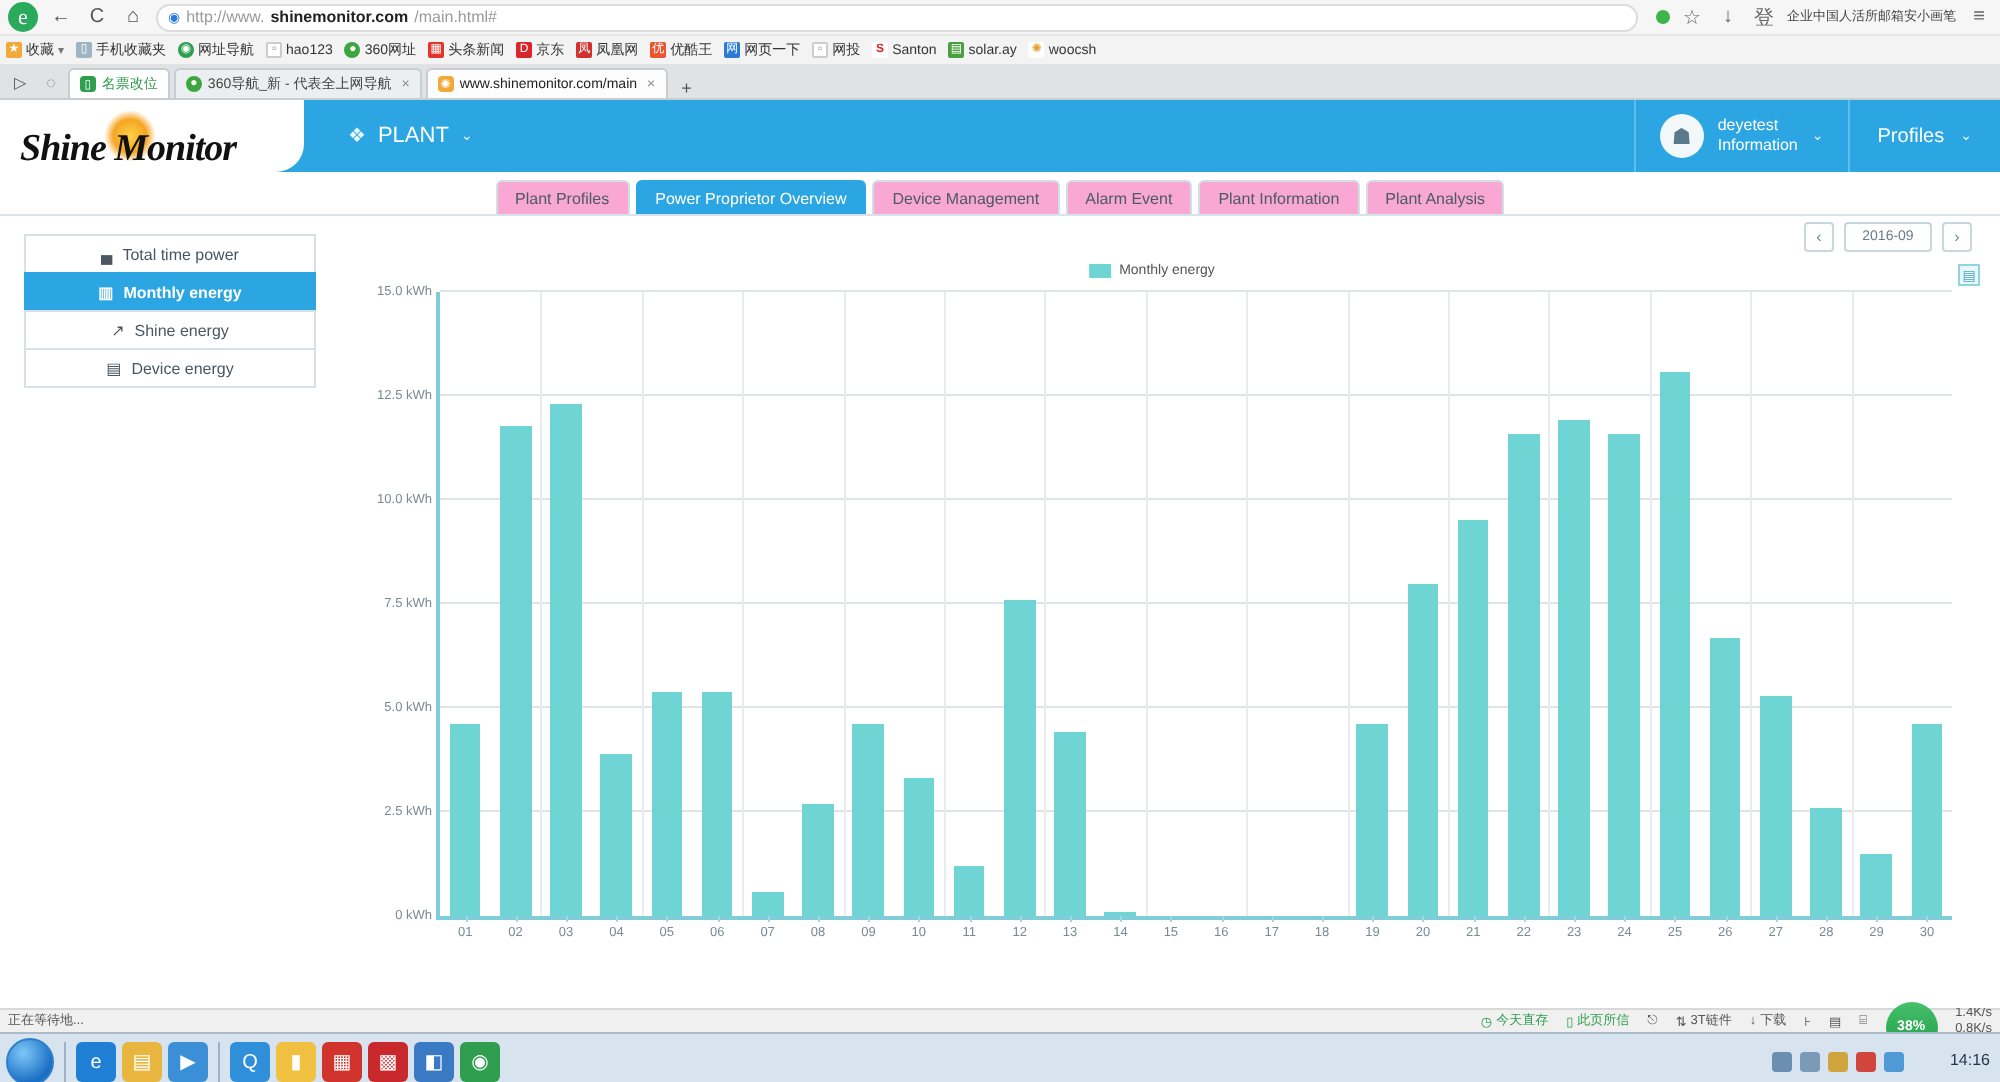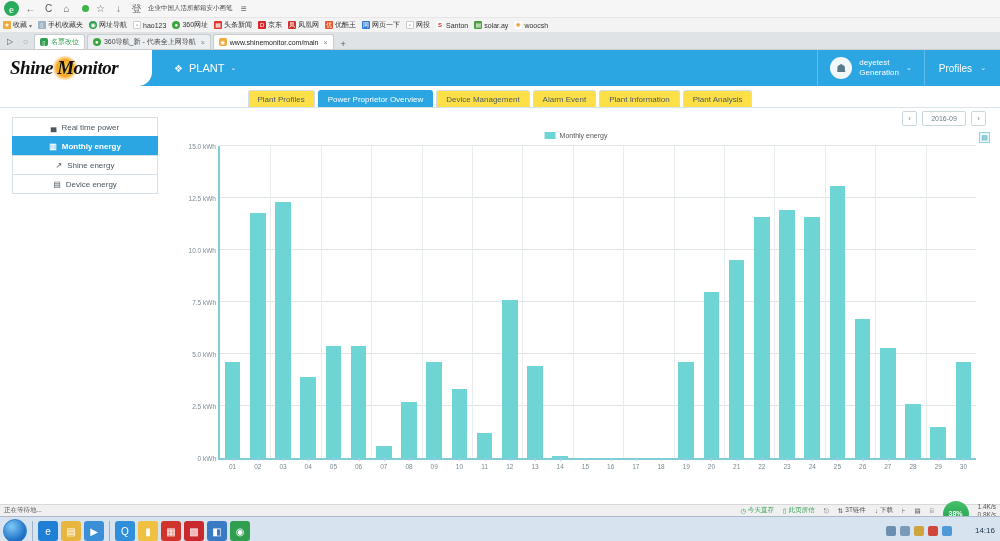--- a/index.html
+++ b/index.html
@@ -79,21 +79,21 @@
              display:flex;align-items:center;justify-content:center;font-size:6px;color:#fff;}
   .tab-x { font-size: 7px; color: #888; margin-left: 2px; }
   .tab-new { font-size: 9px; color: #555; padding: 0 5px; }
 
   
   .app-header {
     height: 36px; display: flex; align-items: stretch;
     background: #2ba6e2; position: relative;
   }
   .logo-wrap {
-    width: 152px; background: #ffffff; display: flex; align-items: center;
+    width: 152px; background: #ffffff; display: flex; align-items: flex-end;
     padding-left: 10px; position: relative;
     border-radius: 0 0 14px 0;
   }
   .logo-text {
     font-family: "Liberation Serif", serif;
     font-size: 19px; font-weight: bold; font-style: italic;
     color: #111; letter-spacing: -0.5px; position: relative; z-index: 2;
   }
   .logo-swirl {
     position: absolute; left: 52px; top: 5px;
@@ -128,21 +128,21 @@
 
   
   .page { height: 418px; background: #fff; position: relative; }
   .tab-strip {
     height: 22px; display: flex; align-items: flex-end;
     justify-content: center; gap: 3px;
     border-bottom: 1px solid #d9e3ea; background: #fff; padding-bottom: 0;
   }
   .ptab {
     height: 17px; padding: 0 9px; font-size: 8px; color: #4c5a63;
-    background: #fde047; border: 1px solid #d3dde4;
+    background: #f9a8d4; border: 1px solid #d3dde4;
     border-bottom: none; border-radius: 3px 3px 0 0;
     display: flex; align-items: center; white-space: nowrap;
   }
   .ptab.active { background: #2ba6e2; color: #fff; border-color: #2ba6e2; }
 
   .body-row { display: flex; height: 396px; }
 
   .sidebar { width: 168px; padding: 9px 10px 0 12px; }
   .side-item {
     height: 20px; display: flex; align-items: center; justify-content: center;
@@ -261,20 +261,26 @@
 </head>
 <body>
 
 <div class="browser-chrome">
 
   <div class="nav-bar">
     <div class="brand-orb">e</div>
     <div class="nav-icon">←</div>
     <div class="nav-icon">C</div>
     <div class="nav-icon">⌂</div>
+    <div class="url-box">
+      <span class="url-lock">◉</span>
+      <span class="url-dim">http://www.</span>
+      <span class="url-strong">shinemonitor.com</span>
+      <span class="url-dim">/main.html#</span>
+    </div>
     <div class="nav-right">
       <span class="dot-green"></span>
       <span class="nav-icon">☆</span>
       <span class="nav-icon">↓</span>
       <span class="nav-icon">登</span>
       <span class="ss-item" style="font-size:6.5px;color:#444">企业中国人活所邮箱安小画笔</span>
       <span class="nav-icon">≡</span>
     </div>
   </div>
 
@@ -369,21 +375,21 @@
     <span>PLANT</span>
     <span class="caret">⌄</span>
   </div>
   <div class="hdr-spacer"></div>
   <div class="hdr-user">
     <div class="avatar">
         <span>☗</span>
       </div>
     <div class="user-lines">
       <span class="user-name">deyetest</span>
-      <span class="user-role">Generation</span>
+      <span class="user-role">Information</span>
     </div>
     <span class="caret">⌄</span>
   </div>
   <div class="hdr-lang">
     <span>Profiles</span>
     <span class="caret">⌄</span>
   </div>
 </div>
 
 <div class="page">
@@ -395,21 +401,21 @@
     <div class="ptab">Alarm Event</div>
     <div class="ptab">Plant Information</div>
     <div class="ptab">Plant Analysis</div>
   </div>
 
   <div class="body-row">
 
     <div class="sidebar">
       <div class="side-item">
         <span class="side-ico">▄</span>
-        <span>Real time power</span>
+        <span>Total time power</span>
       </div>
       <div class="side-item active">
         <span class="side-ico">▥</span>
         <span>Monthly energy</span>
       </div>
       <div class="side-item">
         <span class="side-ico">↗</span>
         <span>Shine energy</span>
       </div>
       <div class="side-item">

